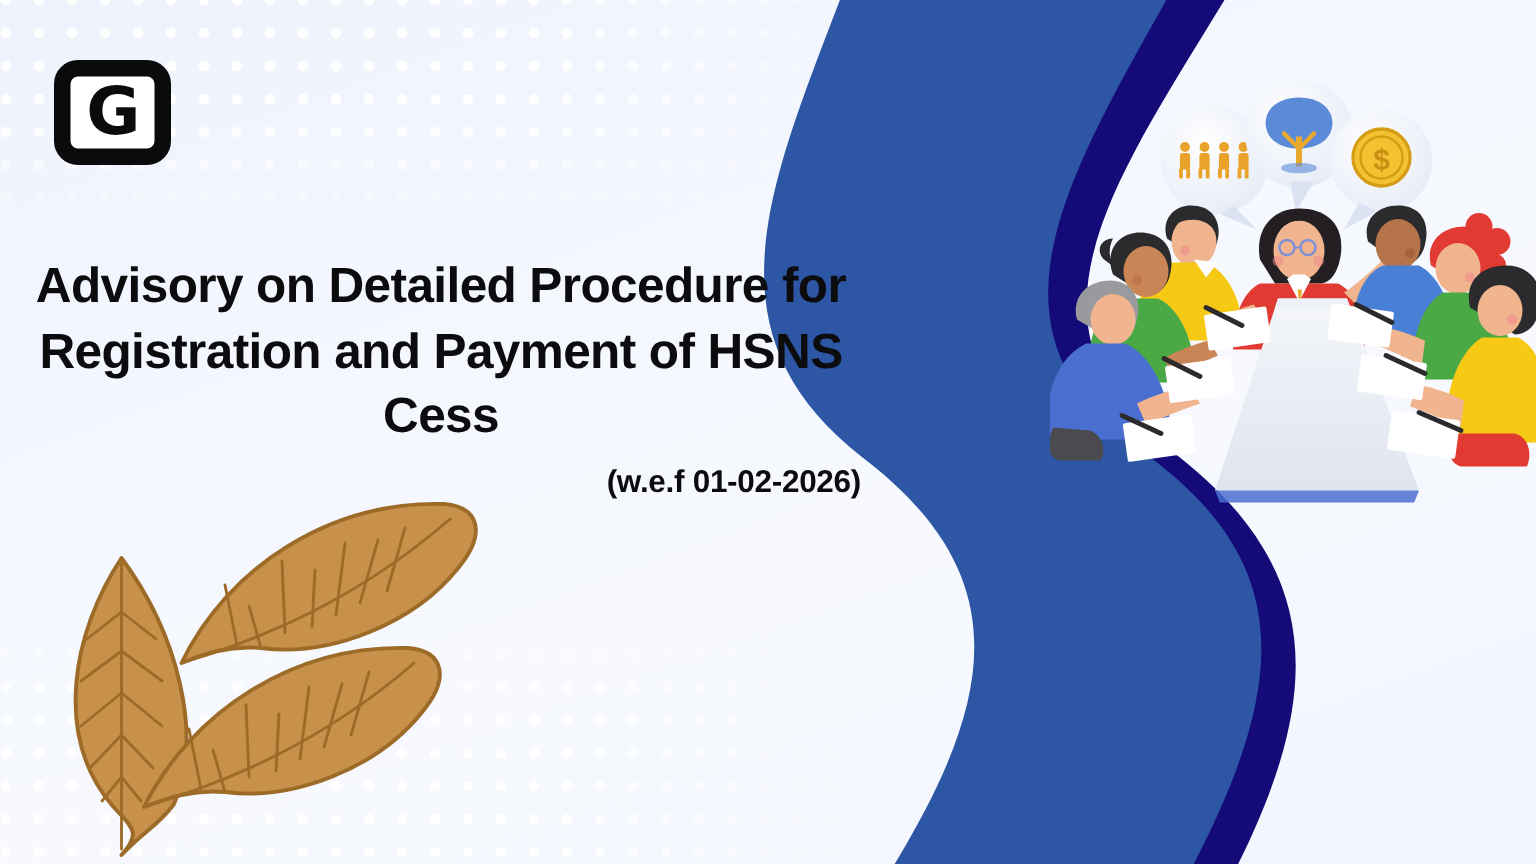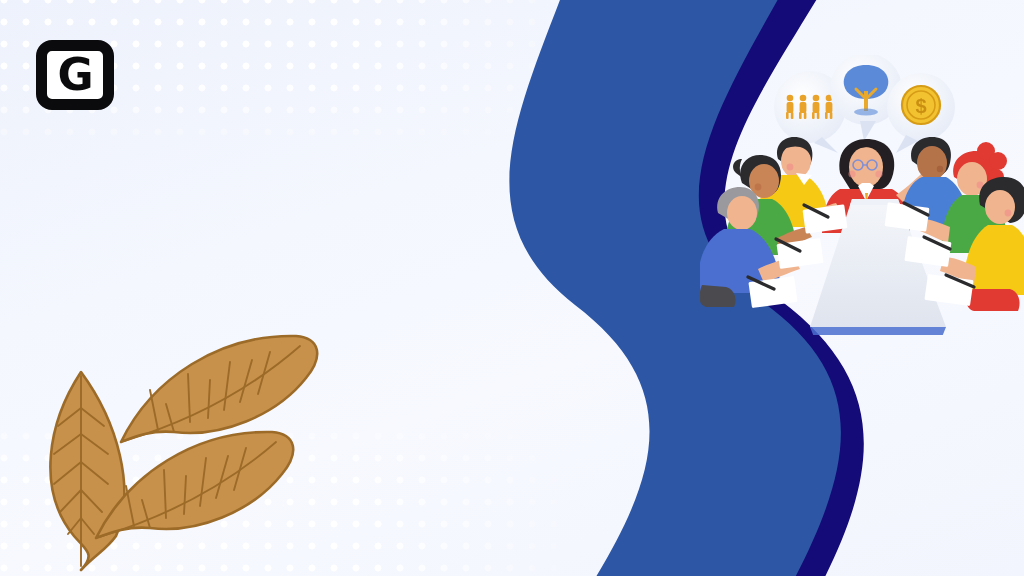--- a/index.html
+++ b/index.html
@@ -387,15 +387,17 @@
       </g>
     </g>
   </svg>
 
   <div class="logo">
     <div class="logo-mark">
       <span>G</span>
     </div>
   </div>
 
-
+  <div class="headline">Advisory on Detailed Procedure for Registration and Payment of HSNS Cess</div>
+
+  <div class="subnote">(w.e.f 01-02-2026)</div>
 
 </div>
 
 </body></html>

